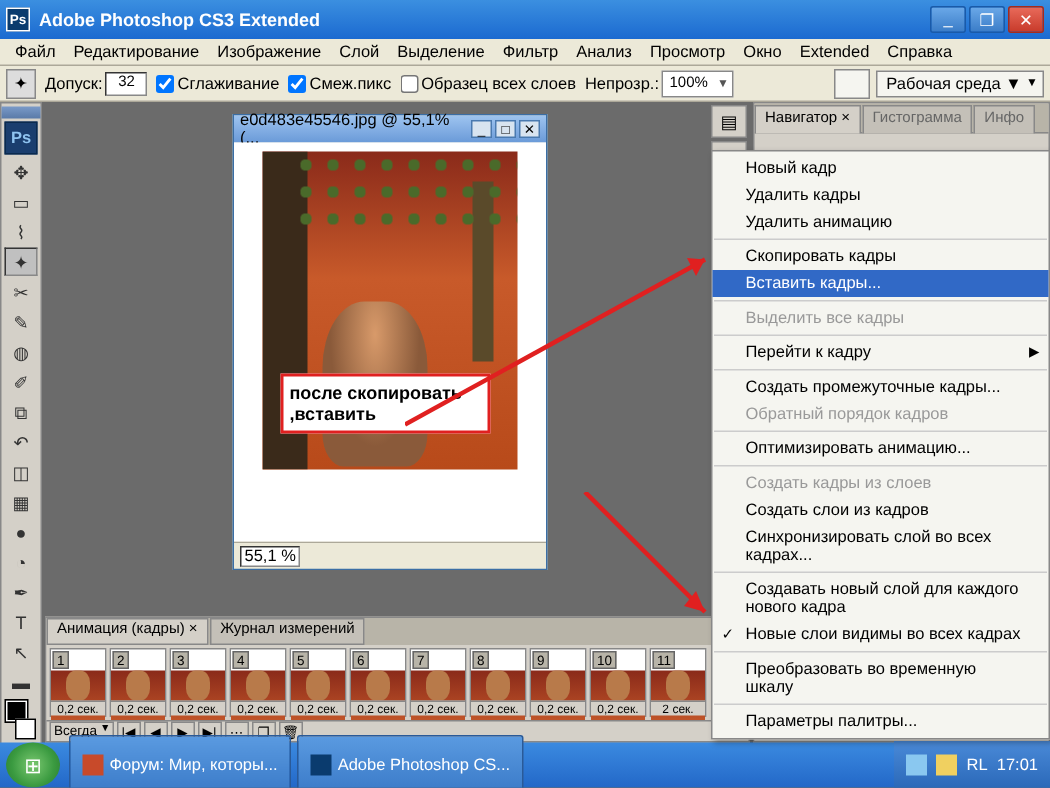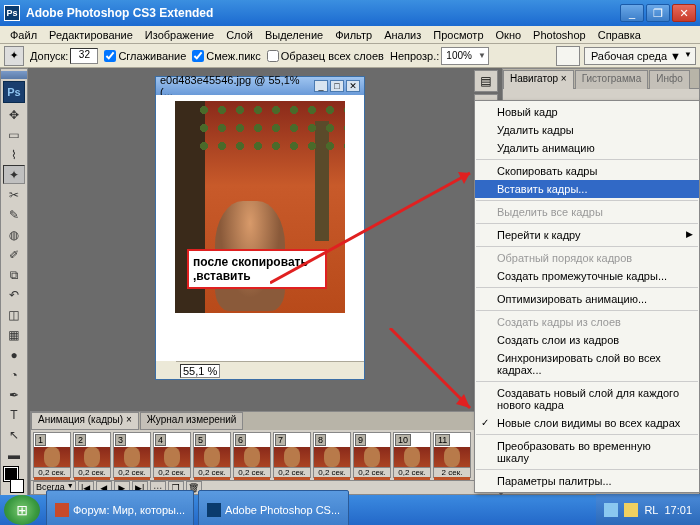--- a/index.html
+++ b/index.html
@@ -41,21 +41,21 @@
 .canvas-title{ height:18px; background:linear-gradient(#9ec4f0,#6a9ad8); color:#000; display:flex; align-items:center; padding:0 4px; font-size:10px; justify-content:space-between;}
 .canvas-title .btns{ display:flex; gap:2px;}
 .canvas-title .wb{ width:14px; height:12px; background:#d8e4f0; border:1px solid #4a7ab0; font-size:9px; display:flex; align-items:center; justify-content:center;}
 .canvas-body{ height:266px; background:#fff; padding:6px; position:relative;}
 .canvas-img{ width:170px; height:212px; margin:0 auto; position:relative; background:linear-gradient(#8a2a1a,#c85a2a 40%,#b84a1a); overflow:hidden;}
 .canvas-img .figure{ position:absolute; left:40px; top:100px; width:70px; height:110px; background:radial-gradient(ellipse at 50% 20%,#d89a6a,#8a5a3a 60%); border-radius:40% 40% 20% 20%;}
 .canvas-img .tree{ position:absolute; left:0; top:0; width:30px; height:100%; background:#3a2a1a;}
 .canvas-img .tree2{ position:absolute; right:16px; top:20px; width:14px; height:120px; background:#5a4a2a;}
 .canvas-img .leaves{ position:absolute; top:0; left:20px; right:0; height:55px; background:radial-gradient(circle,#4a6a2a 30%,transparent 31%) 0 0/18px 18px;}
 .annotation{ position:absolute; left:12px; bottom:24px; width:140px; background:#fff; border:2px solid #e02020; padding:4px; font-size:12px; font-weight:bold;}
-.canvas-status{ height:18px; background:#ece9d8; border-top:1px solid #aca899; font-size:10px; padding:1px 4px; display:flex; align-items:center;margin-left:20px;}
+.canvas-status{ height:18px; background:#ece9d8; border-top:1px solid #aca899; font-size:10px; padding:1px 4px; display:flex; align-items:center;}
 .canvas-status .z{ border:1px inset #888; background:#fff; padding:0 2px;}
 
 .arrow{ position:absolute; pointer-events:none;}
 
 .right-panels{ position:absolute; right:0; top:0; width:198px; }
 .panel-block{ background:#d4d0c8; border:1px solid #888; margin-bottom:2px;}
 .panel-tabs{ height:20px; display:flex; background:#b8b4a8; border-bottom:1px solid #888;}
 .panel-tabs .tab{ padding:2px 6px; border:1px solid #888; border-bottom:none; background:#d4d0c8; margin-right:1px; font-size:10px; position:relative; top:1px;}
 .panel-tabs .tab.inactive{ background:#c4c0b8; color:#666;}
 .panel-body{ padding:4px; font-size:10px;}
@@ -122,21 +122,21 @@
 <div class="menubar">
   <span>Файл</span>
   <span>Редактирование</span>
   <span>Изображение</span>
   <span>Слой</span>
   <span>Выделение</span>
   <span>Фильтр</span>
   <span>Анализ</span>
   <span>Просмотр</span>
   <span>Окно</span>
-  <span>Photoshop</span>
+  <span>Extended</span>
   <span>Справка</span>
 </div>
 
 <div class="optbar">
   <div class="icon-sw">✦</div>
   <div class="field">
     <span>Допуск:</span>
     <div class="numin">32</div>
   </div>
   <div class="field">
@@ -371,22 +371,22 @@
   <div class="mi">Удалить кадры</div>
   <div class="mi">Удалить анимацию</div>
   <hr>
   <div class="mi">Скопировать кадры</div>
   <div class="mi sel">Вставить кадры...</div>
   <hr>
   <div class="mi dis">Выделить все кадры</div>
   <hr>
   <div class="mi sub">Перейти к кадру</div>
   <hr>
+  <div class="mi">Создать промежуточные кадры...</div>
   <div class="mi dis">Обратный порядок кадров</div>
-  <div class="mi">Создать промежуточные кадры...</div>
   <hr>
   <div class="mi">Оптимизировать анимацию...</div>
   <hr>
   <div class="mi dis">Создать кадры из слоев</div>
   <div class="mi">Создать слои из кадров</div>
   <div class="mi">Синхронизировать слой во всех кадрах...</div>
   <hr>
   <div class="mi">Создавать новый слой для каждого нового кадра</div>
   <div class="mi chk">Новые слои видимы во всех кадрах</div>
   <hr>

